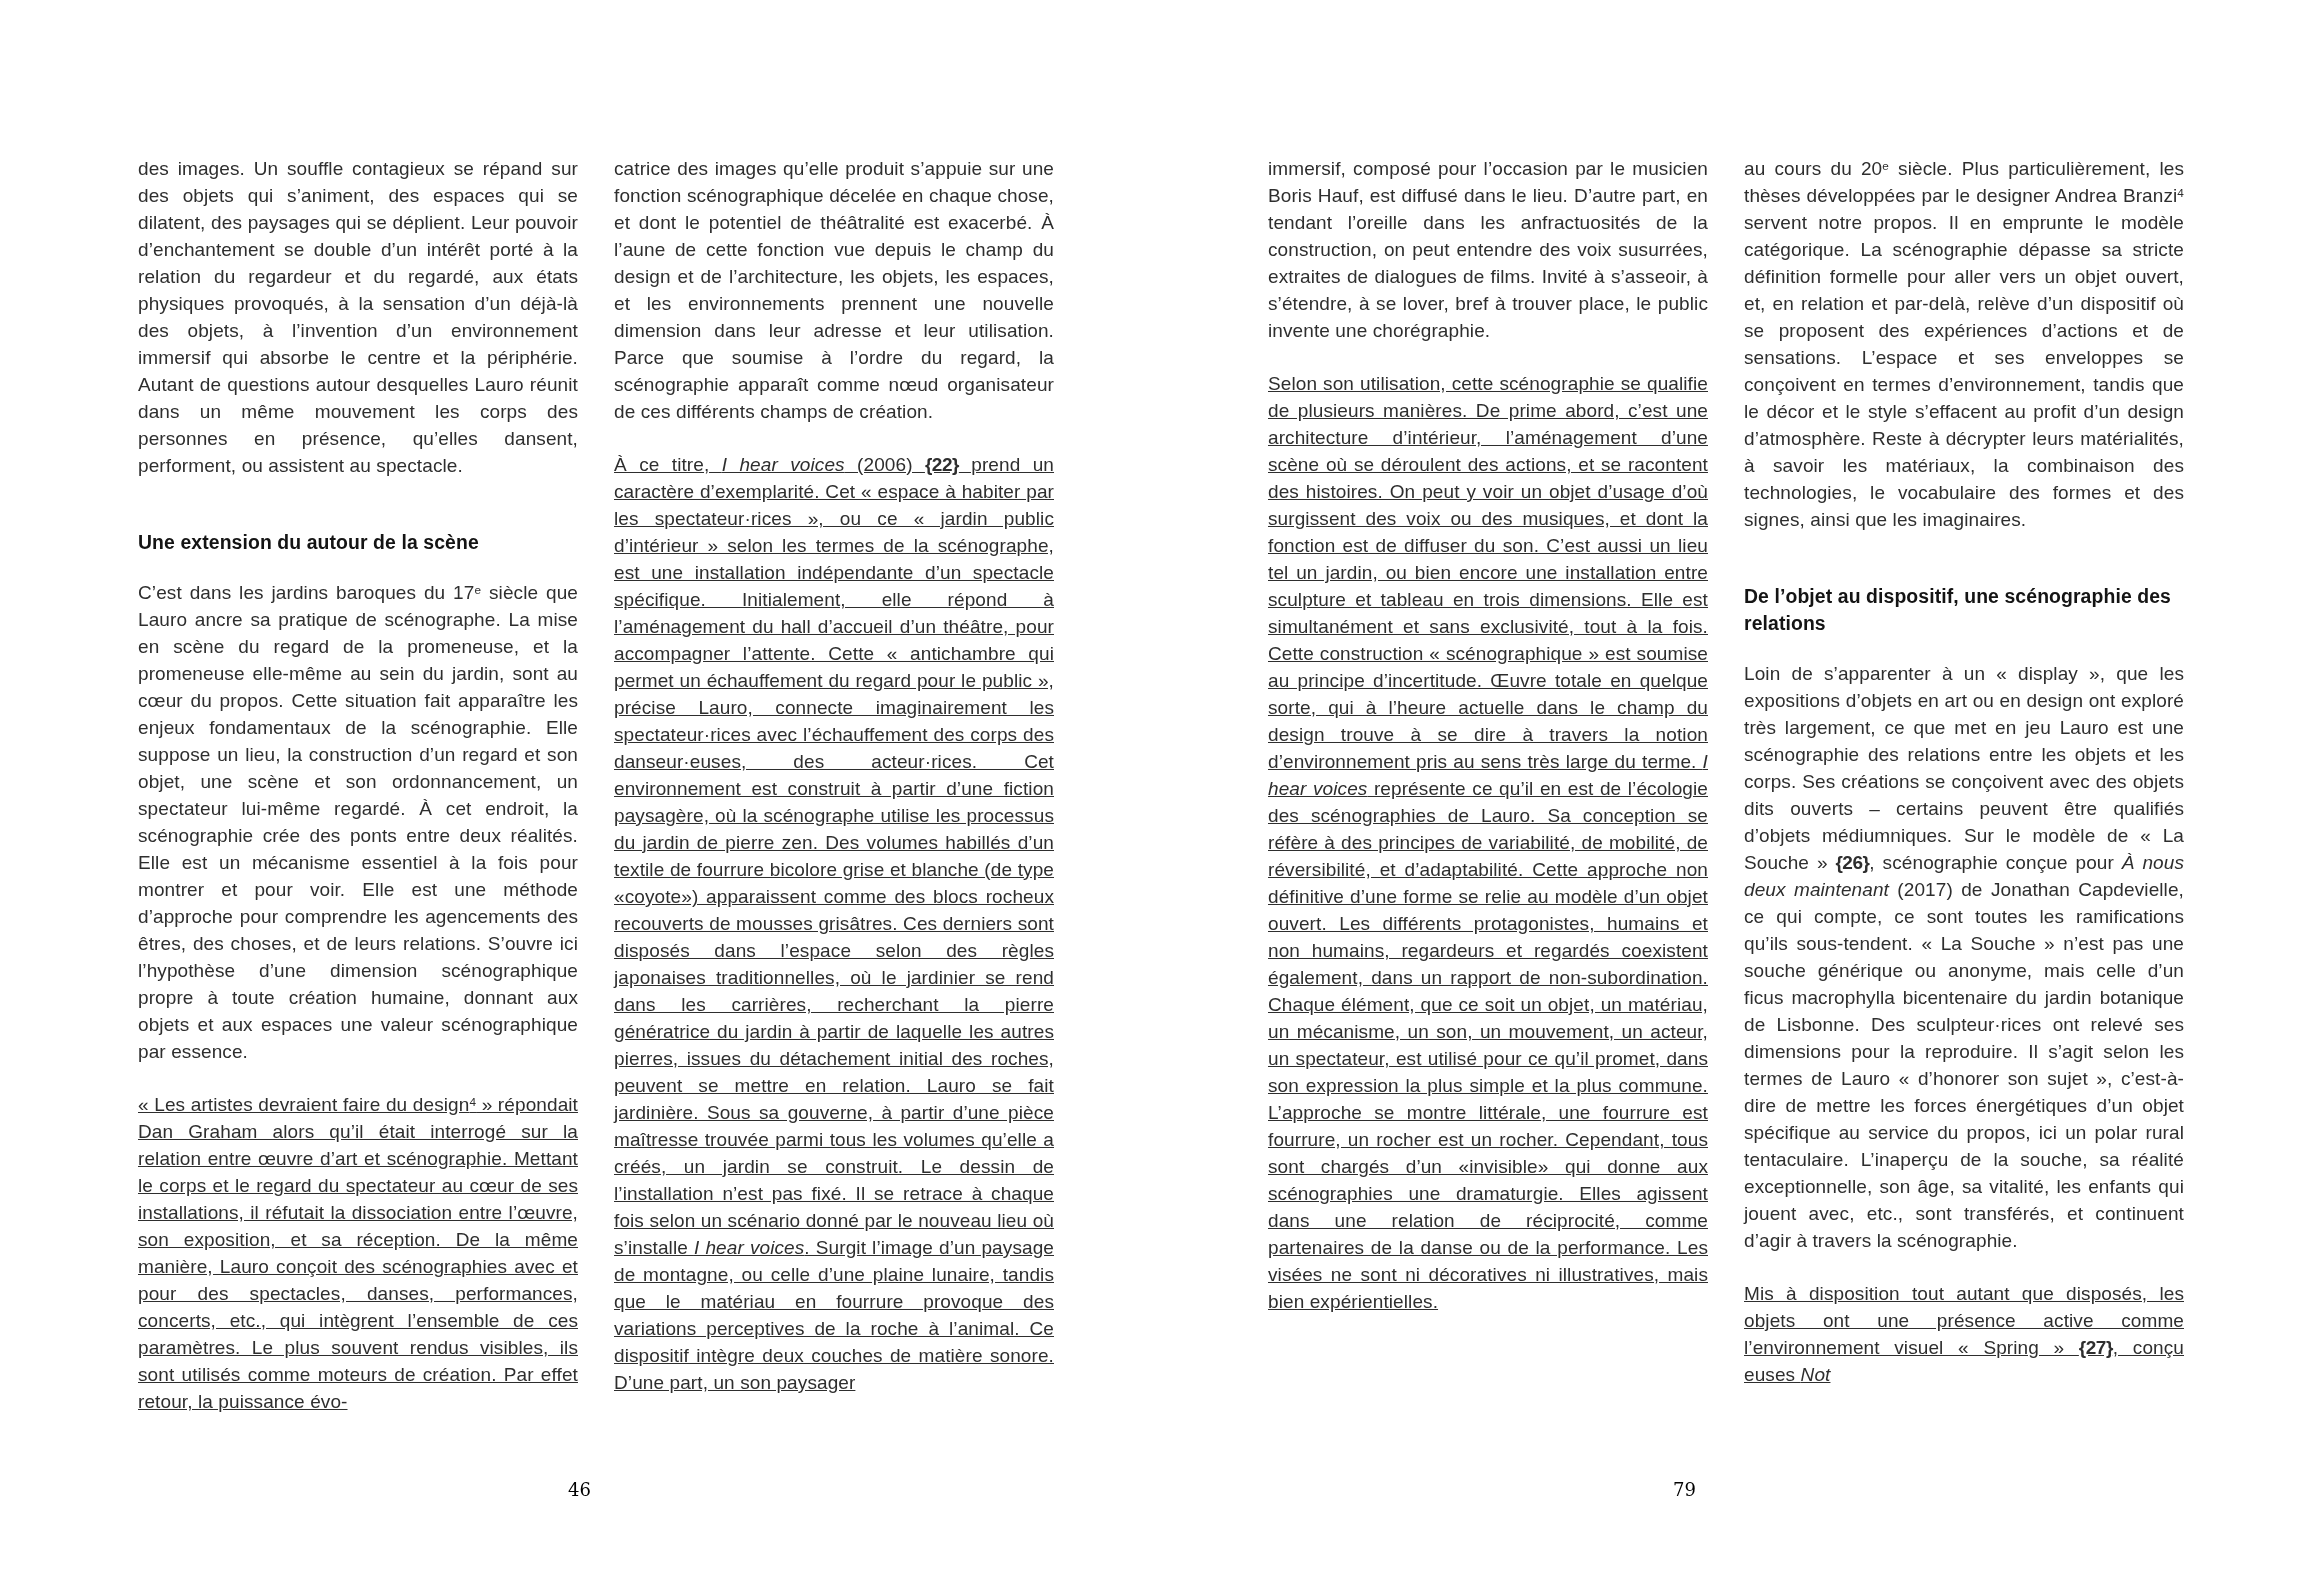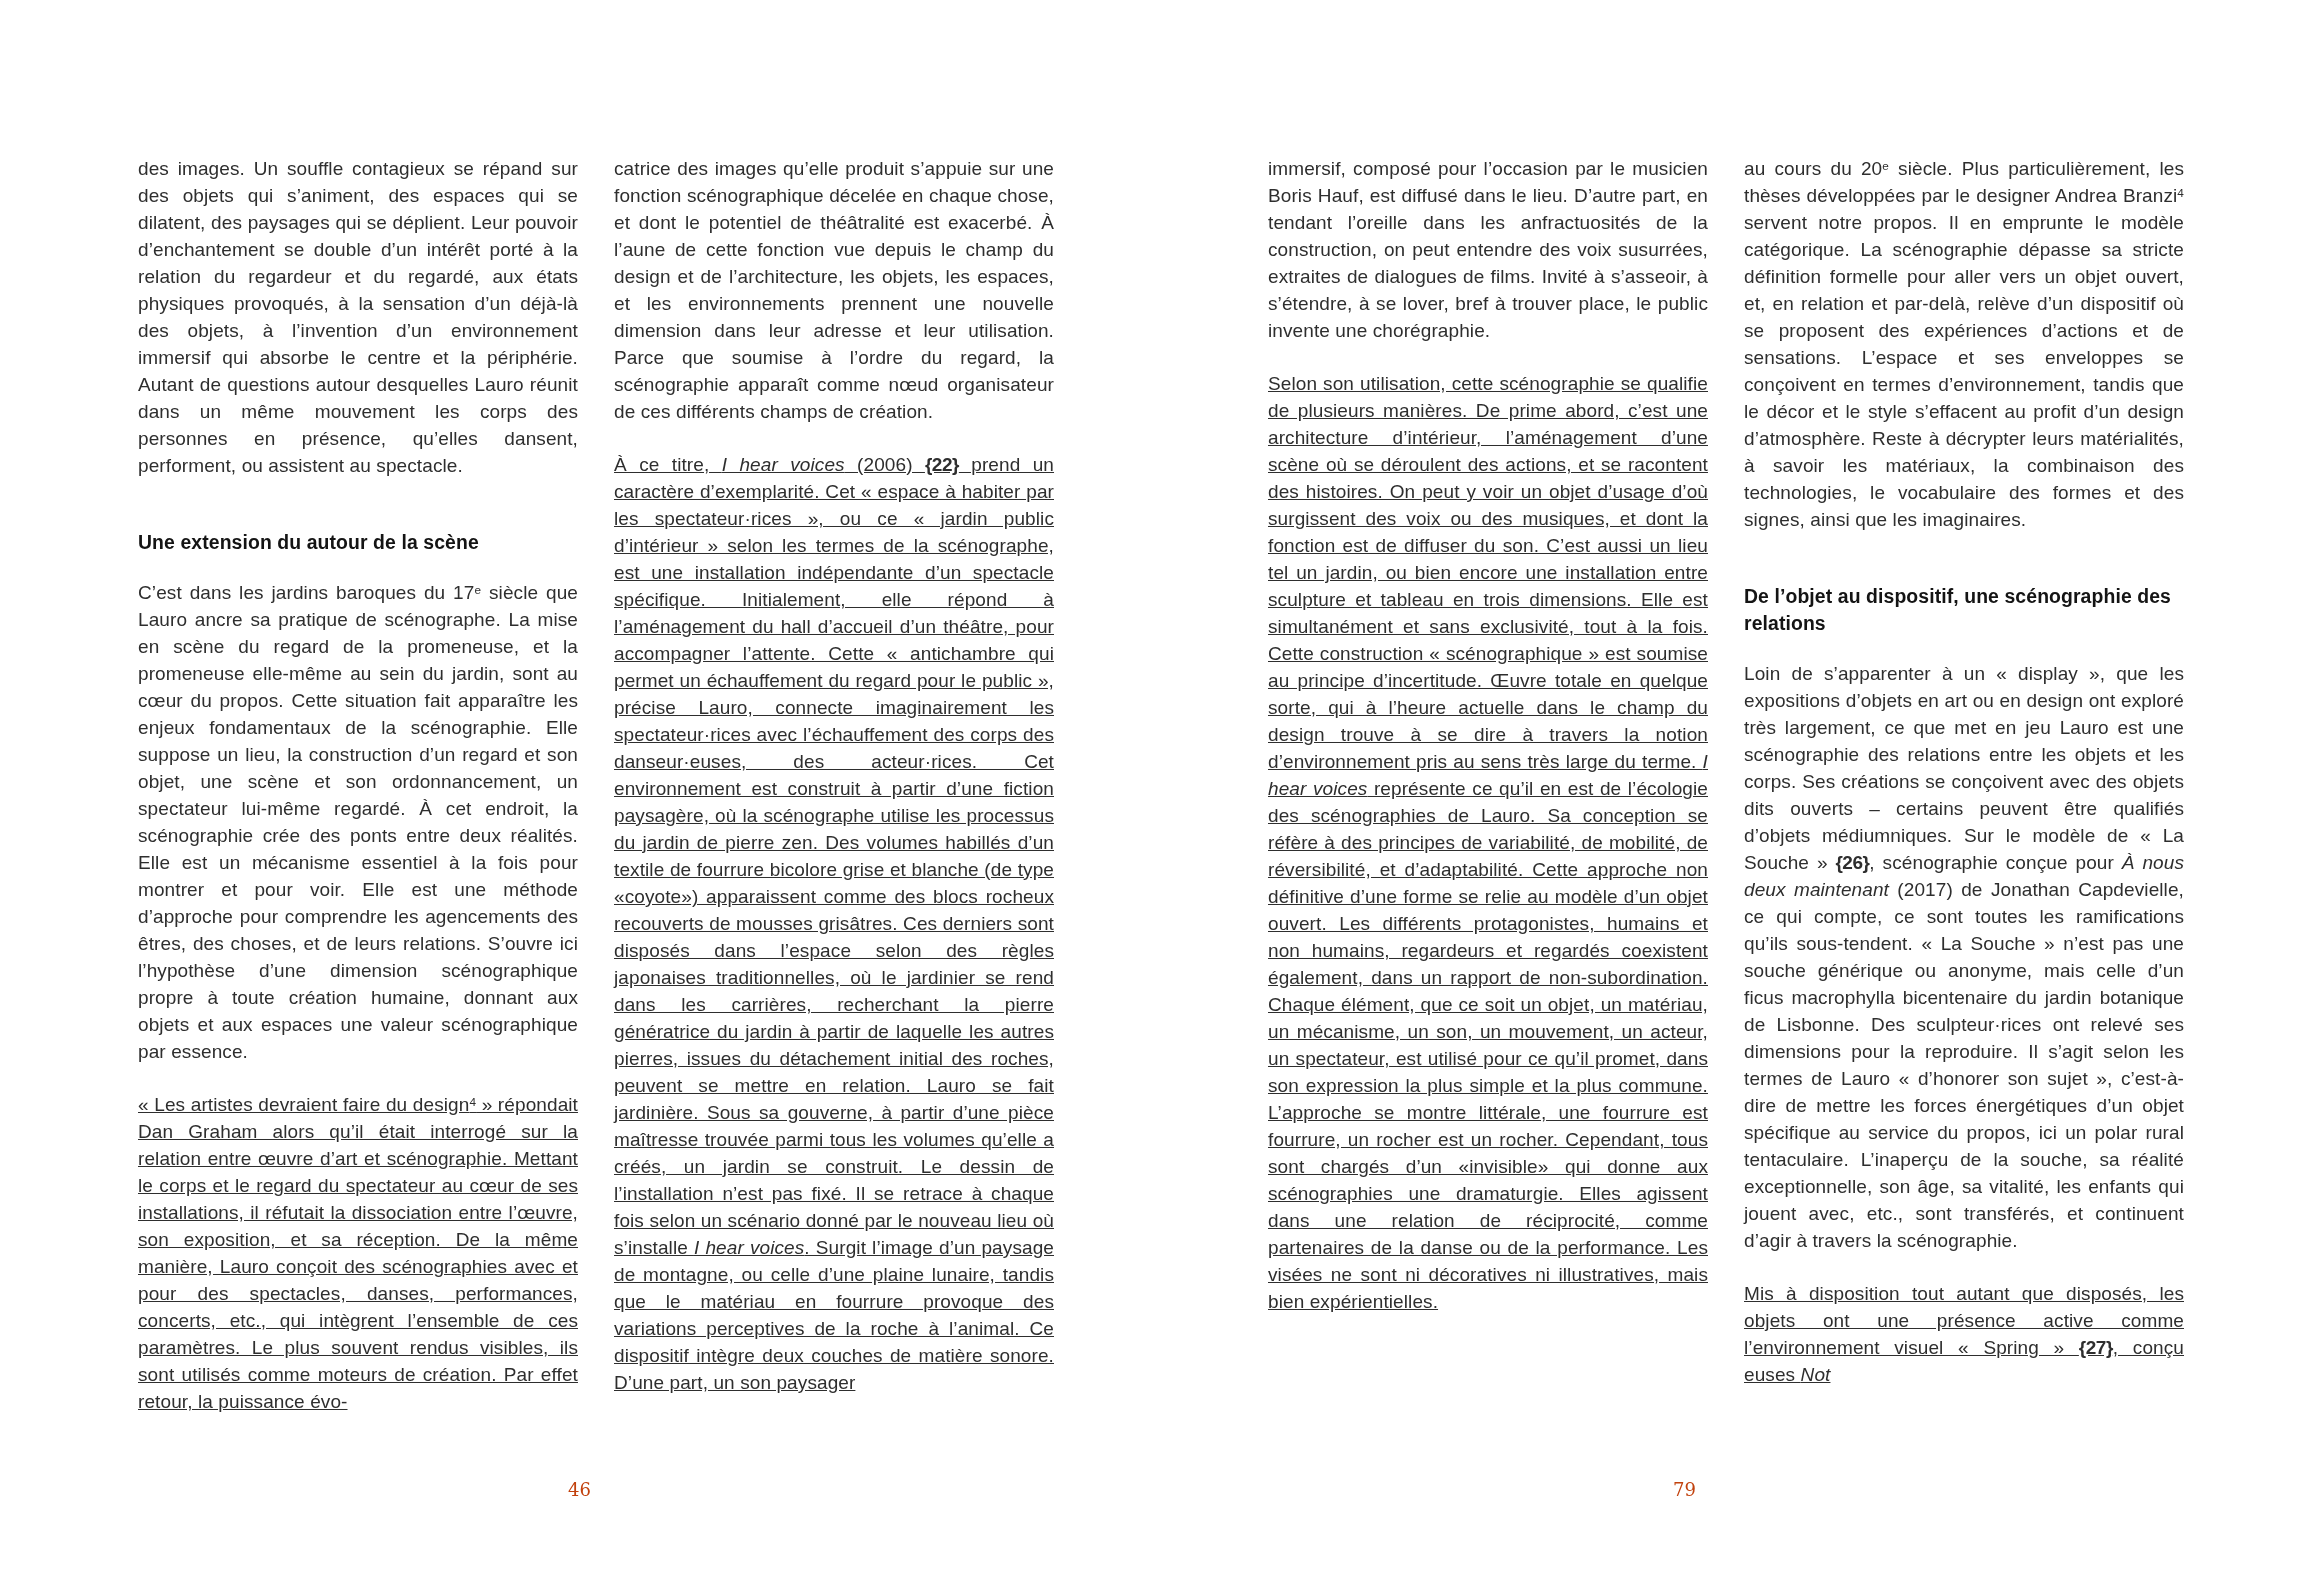--- a/index.html
+++ b/index.html
@@ -75,21 +75,21 @@
     letter-spacing: -0.5px;
   }
   .page-number {
     position: absolute;
     top: 1479px;
     left: 0;
     width: 100%;
     text-align: center;
     font-family: "DejaVu Serif", serif;
     font-size: 18px;
-    color: #c2410c;
+    color: #000000;
   }
 </style>
 </head>
 <body>
 
 <div class="spread">
 
   <section class="page page-left">
     <div class="column col-outer-left" lang="fr">
         <p class="para"><span>des images. Un souffle contagieux se répand sur des objets qui s’animent, des espaces qui se dilatent, des paysages qui se déplient. Leur pouvoir d’enchantement se double d’un intérêt porté à la relation du regardeur et du regardé, aux états physiques provoqués, à la sensation d’un déjà-là des objets, à l’invention d’un environnement immersif qui absorbe le centre et la périphérie. Autant de questions autour desquelles Lauro réunit dans un même mouvement les corps des personnes en présence, qu’elles dansent, performent, ou assistent au spectacle.</span></p>

